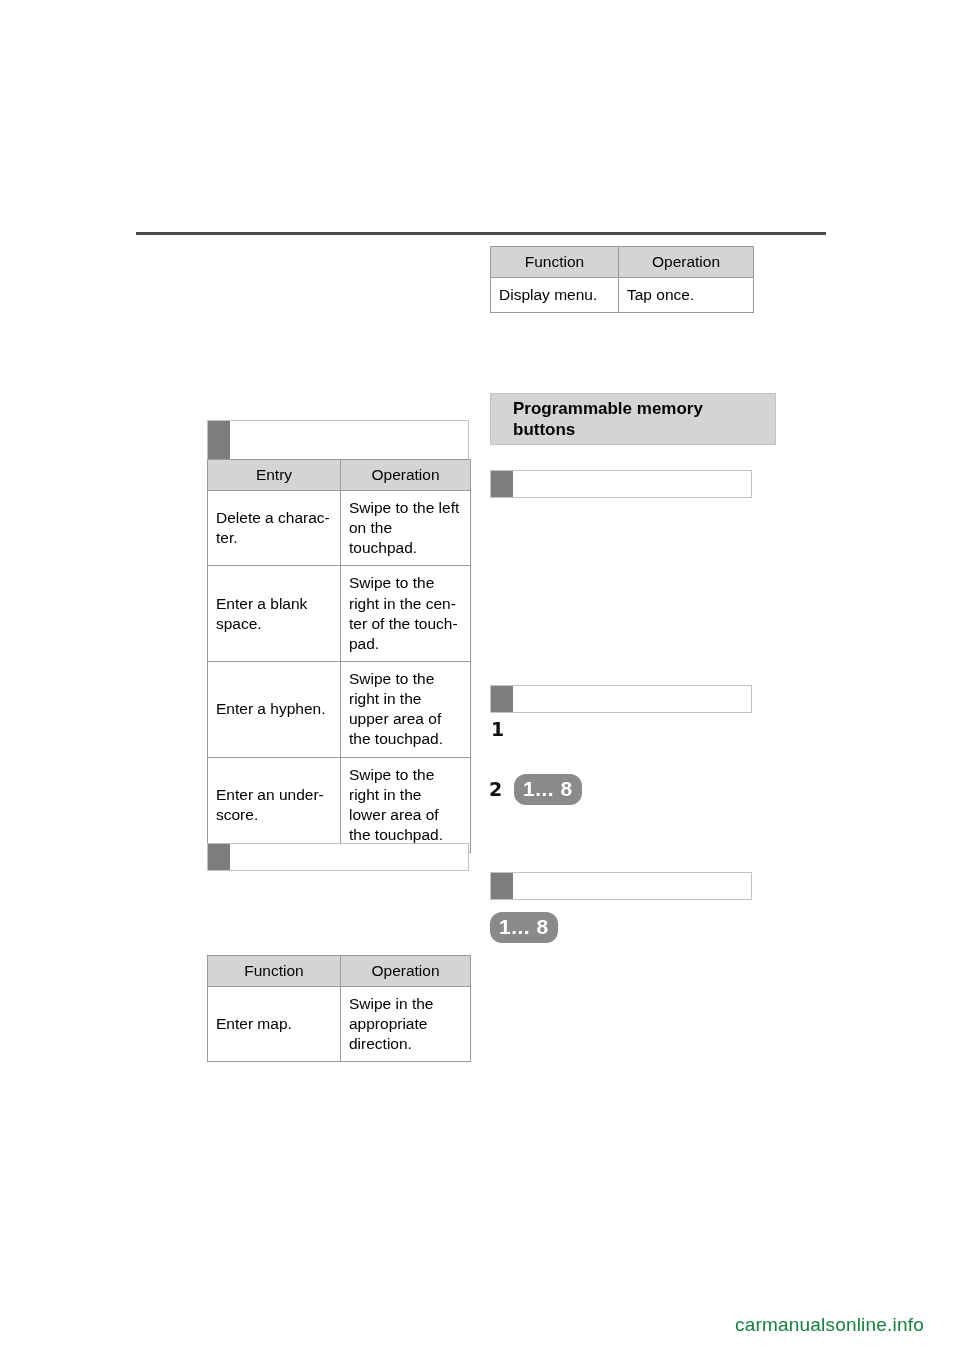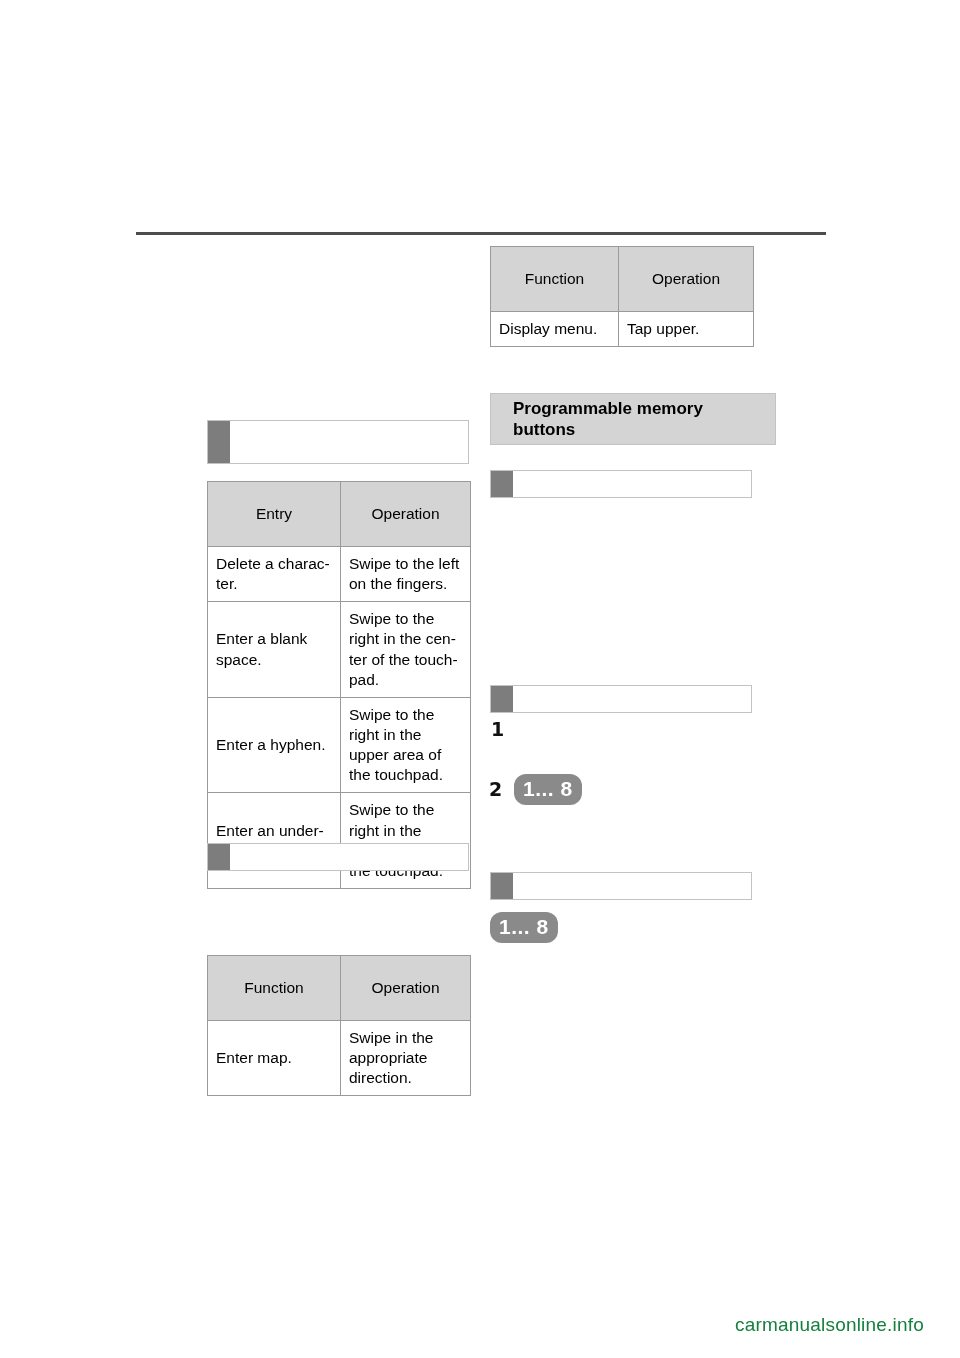--- a/index.html
+++ b/index.html
@@ -68,21 +68,21 @@
     position: absolute;
     border-collapse: collapse;
     table-layout: fixed;
     font-size: 15.5px;
   }
   table.tbl th {
     background: #d4d4d4;
     border: 1px solid #9a9a9a;
     font-weight: normal;
     text-align: center;
-    padding: 23px 4px;
+    padding: 6px 4px;
     font-size: 15.5px;
   }
   table.tbl td {
     border: 1px solid #9a9a9a;
     padding: 7px 8px;
     vertical-align: middle;
     line-height: 1.30;
     background: #ffffff;
   }
 
@@ -126,35 +126,35 @@
 
   <div class="top-rule"></div>
 
   <div class="sec-bar" style="left:207px; top:420px; width:262px; height:44px;">
     <div class="sq"></div>
     <div class="body">
       <span class="txt"></span>
     </div>
   </div>
 
-  <table class="tbl" style="left:207px; top:481px; width:263px;">
+  <table class="tbl" style="left:207px; top:459px; width:263px;">
     <colgroup>
         <col style="width:133px">
         <col style="width:130px">
       </colgroup>
     <thead>
       <tr>
         <th>Entry</th>
         <th>Operation</th>
       </tr>
     </thead>
     <tbody>
       <tr style="height:47px;">
         <td>Delete a charac-<br>ter.</td>
-        <td>Swipe to the left on the fingers.</td>
+        <td>Swipe to the left on the touchpad.</td>
       </tr>
       <tr style="height:85px;">
         <td>Enter a blank space.</td>
         <td>Swipe to the right in the cen-<br>ter of the touch-<br>pad.</td>
       </tr>
       <tr style="height:87px;">
         <td>Enter a hyphen.</td>
         <td>Swipe to the right in the upper area of the touchpad.</td>
       </tr>
       <tr style="height:87px;">
@@ -197,21 +197,21 @@
       </colgroup>
     <thead>
       <tr>
         <th>Function</th>
         <th>Operation</th>
       </tr>
     </thead>
     <tbody>
       <tr style="height:32px;">
         <td>Display menu.</td>
-        <td>Tap upper.</td>
+        <td>Tap once.</td>
       </tr>
     </tbody>
   </table>
 
   <div class="sec-bar filled" style="left:490px; top:393px; width:286px; height:52px;">
     <div class="sq" style="background:#d4d4d4;"></div>
     <div class="body" style="display:flex;align-items:center;">
       <span class="txt" style="padding-left:0;">Programmable memory buttons</span>
     </div>
   </div>

